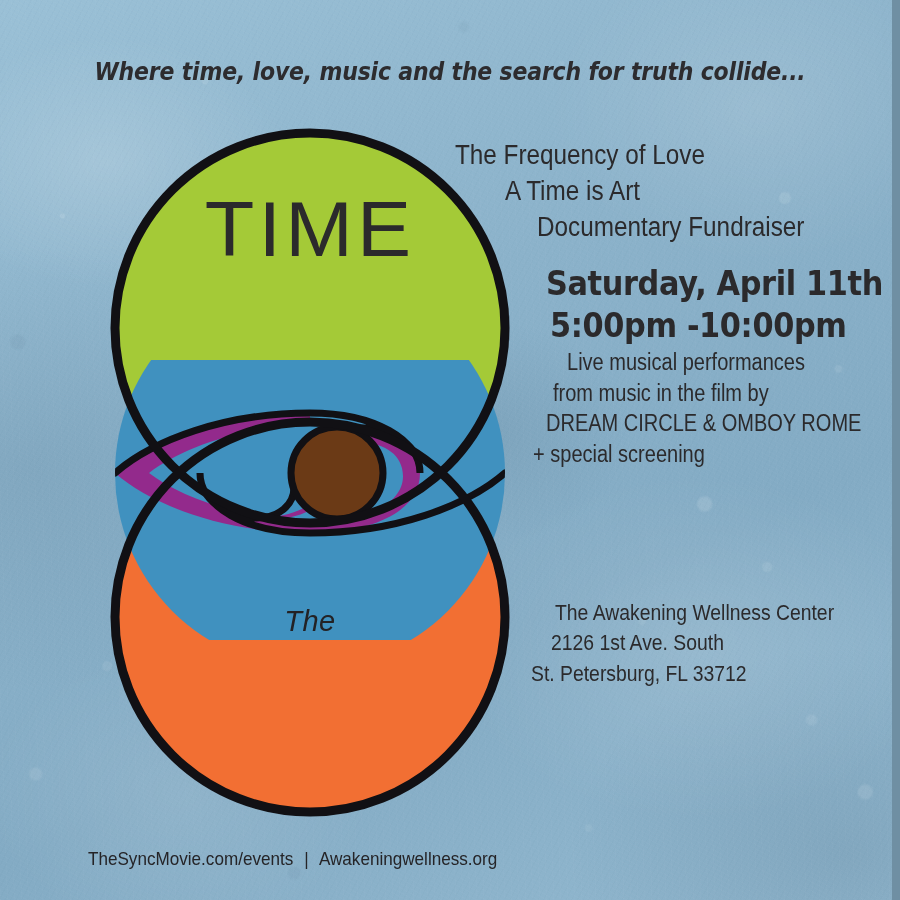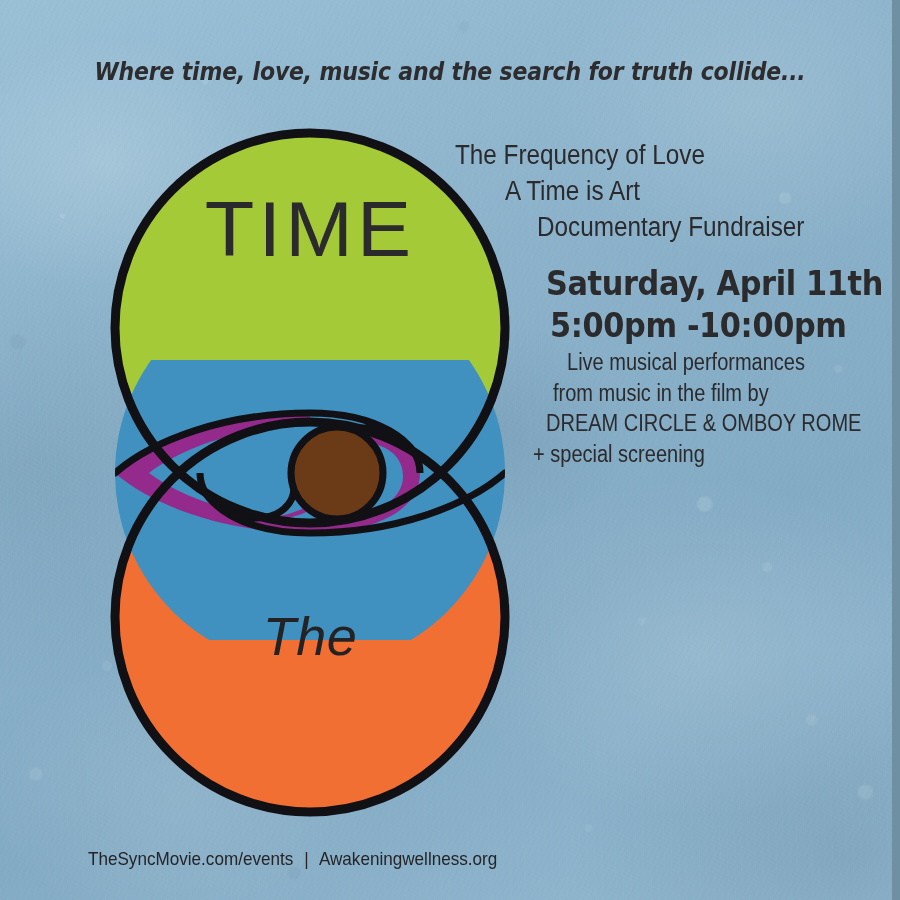--- a/index.html
+++ b/index.html
@@ -121,21 +121,21 @@
   .fol {
     position: absolute;
     width: 470px;
     left: 0;
     text-align: center;
     font-family: "Liberation Sans", sans-serif;
     font-weight: 300;
     font-style: italic;
     color: #232225;
   }
-  #fol-the { top: 495px; font-size: 54px; letter-spacing: 0.5px; }
+  #fol-the { top: 495px; font-size: 29px; letter-spacing: 0.5px; }
   #fol-frequency { top: 535px; font-size: 61px; letter-spacing: 0.5px; }
   #fol-oflove { top: 607px; font-size: 57px; letter-spacing: 0.5px; }
   #fol-of { font-size: 44px; margin-right: 10px; }
 
   
   .block { position: absolute; color: #2b2a2c; }
   .cond {
     font-family: "Liberation Sans", sans-serif;
     transform-origin: left top;
   }
@@ -302,20 +302,25 @@
     <span class="dl d2">5:00pm -10:00pm</span>
   </div>
 
   <div class="block cond" id="perf-block">
     <span class="pl p1">Live musical performances</span>
     <span class="pl p2">from music in the film by</span>
     <span class="pl p3">DREAM CIRCLE &amp; OMBOY  ROME</span>
     <span class="pl p4">+ special screening</span>
   </div>
 
+  <div class="block cond" id="venue-block">
+    <span class="vl v1">The Awakening Wellness Center</span>
+    <span class="vl v2">2126 1st Ave. South</span>
+    <span class="vl v3">St. Petersburg, FL 33712</span>
+  </div>
 
 
   <div id="urls">
     <span>TheSyncMovie.com/events</span>
     <span class="sep">|</span>
     <span>Awakeningwellness.org</span>
   </div>
 
 </div>
 

